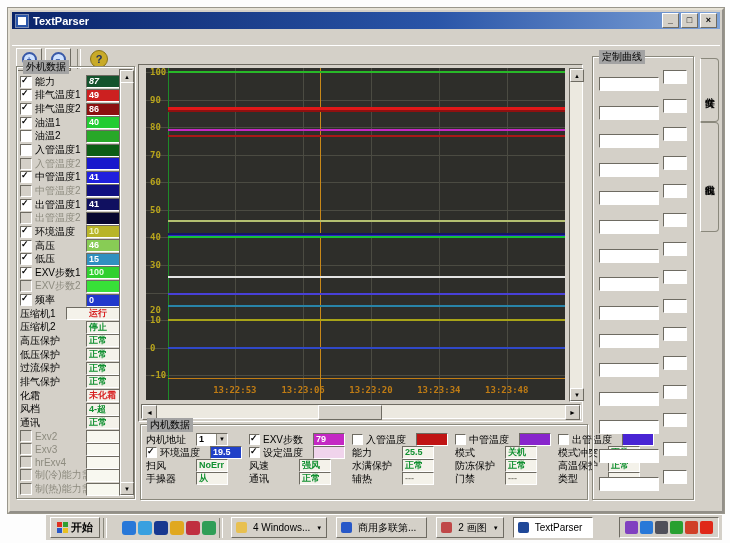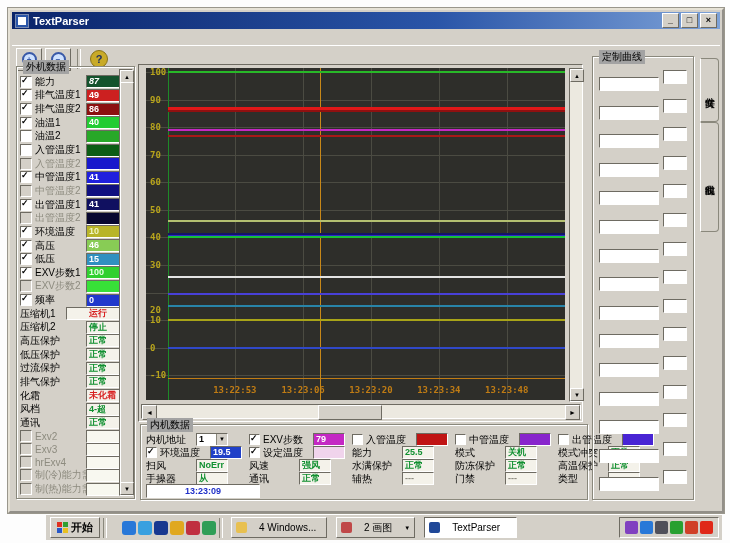--- a/index.html
+++ b/index.html
@@ -97,21 +97,21 @@
              border:1px solid;border-color:#6e6b62 #fff #fff #6e6b62;
              font:bold 10px "Liberation Sans",sans-serif;line-height:12px;padding-left:5px;color:#1a1a1a;}
   .taskbar{left:46px;top:514px;width:676px;height:25px;background:#d4d0c8;border-top:1px solid #fff;
            box-shadow:0 -1px 0 #9a978c;display:flex;align-items:center;}
   .startbtn{margin-left:4px;width:48px;height:19px;display:flex;align-items:center;justify-content:center;
             gap:3px;font-weight:bold;font-size:11px;}
   .flag{width:11px;height:11px;display:grid;grid-template-columns:5px 5px;grid-template-rows:5px 5px;gap:1px;}
   .flag i{display:block;}
   .ql{display:flex;gap:2px;margin-left:12px;}
   .qlicon{width:14px;height:14px;border-radius:3px;}
-  .tkb{height:19px;display:flex;align-items:center;gap:12px;padding:0 4px;font-size:10px;margin-left:5px;
+  .tkb{height:19px;display:flex;align-items:center;gap:6px;padding:0 4px;font-size:10px;margin-left:5px;
        max-width:86px;overflow:hidden;white-space:nowrap;}
   .tkicon{width:11px;height:11px;flex:none;border-radius:2px;}
   .tkb.active{background:#fff;border-color:#6e6b62 #fff #fff #6e6b62;}
   .tkarrow{font-size:6px;margin-left:auto;}
   .tray{margin-left:auto;margin-right:3px;height:19px;display:flex;align-items:center;gap:2px;
         border:1px solid;border-color:#6e6b62 #fff #fff #6e6b62;background:#d4d0c8;padding:0 5px;}
   .tricon{width:13px;height:13px;border-radius:2px;}
 </style>
 </head>
 <body>
@@ -501,21 +501,20 @@
                 <span class="ibadge" style="color: rgb(16, 144, 48);">正常</span>
               </div>
             <div class="irow none">
 
                 <span class="ilabel">类型</span>
                 <span class="ibadge" style="color: rgb(141, 139, 127);">---</span>
               </div>
           </div>
         </div>
       </div>
-    <span class="tstamp sunken">13:23:09</span>
   </div>
 
   <div class="groupbox custom">
     <span class="legend">定制曲线</span>
     <div class="crows">
 
     <div class="crow">
           <span class="cinL sunken"></span>
           <span class="cinR sunken"></span>
         </div>
@@ -602,20 +601,25 @@
         <span class="qlicon" style="background: rgb(192, 48, 64);"></span>
         <span class="qlicon" style="background: rgb(47, 158, 87);"></span>
       </span>
     <span class="tsep"></span>
     <span style="display:flex;gap:4px;">
 
     <span class="tkb raised normal">
           <span class="tkicon" style="background: rgb(232, 192, 80);"></span>
           <span>4 Windows...</span>
           <span class="tkarrow">▼</span>
+        </span>
+        <span class="tkb raised normal">
+          <span class="tkicon" style="background: rgb(40, 88, 200);"></span>
+          <span>商用多联第...</span>
+          <span class="tkarrow"></span>
         </span>
         <span class="tkb raised normal">
           <span class="tkicon" style="background: rgb(192, 72, 72);"></span>
           <span>2 画图</span>
           <span class="tkarrow">▼</span>
         </span>
         <span class="tkb raised active">
           <span class="tkicon" style="background: rgb(32, 72, 152);"></span>
           <span>TextParser</span>
           <span class="tkarrow"></span>

